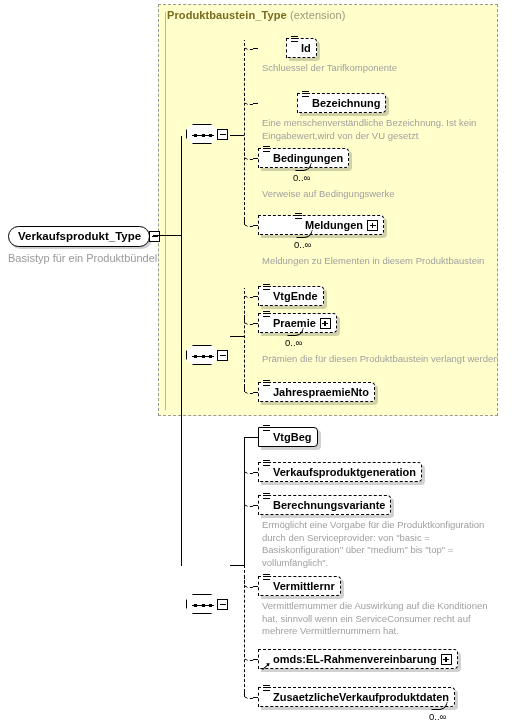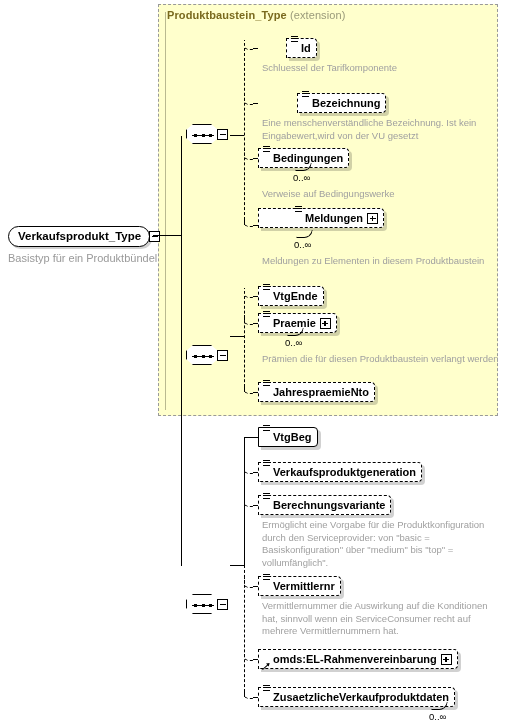--- a/index.html
+++ b/index.html
@@ -325,21 +325,21 @@
         <i></i>
       </span>
     <span class="name">Bedingungen</span>
   </div>
   <div class="abs repeat-curl" style="left:296px; top:163px;"></div>
   <div class="abs card" style="left:293px; top:172px;">0..∞</div>
   <div class="abs anno" style="left:262px; top:188px;">Verweise auf Bedingungswerke</div>
 
   <div class="abs corner-dash" style="left:244px; top:217px;"></div>
   <div class="abs hline dash" style="left:253px; top:225px; width:5px;"></div>
-  <div class="abs el" style="left:258px; top:208px;padding-left:36px;">
+  <div class="abs el" style="left:258px; top:215px;padding-left:36px;">
     <span class="attr-icon">
         <i></i>
         <i></i>
         <i></i>
       </span>
     <span class="name">Meldungen</span>
     <span class="expander plus exp"></span>
   </div>
   <div class="abs repeat-curl" style="left:297px; top:230px;"></div>
   <div class="abs card" style="left:294px; top:239px;">0..∞</div>

